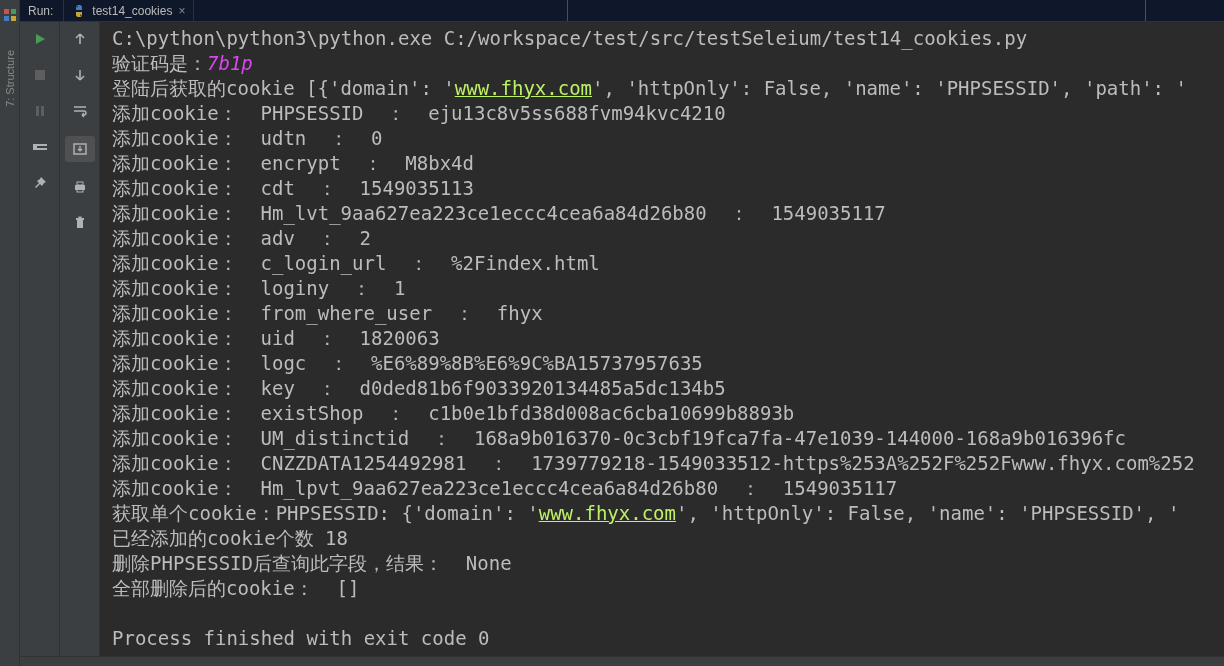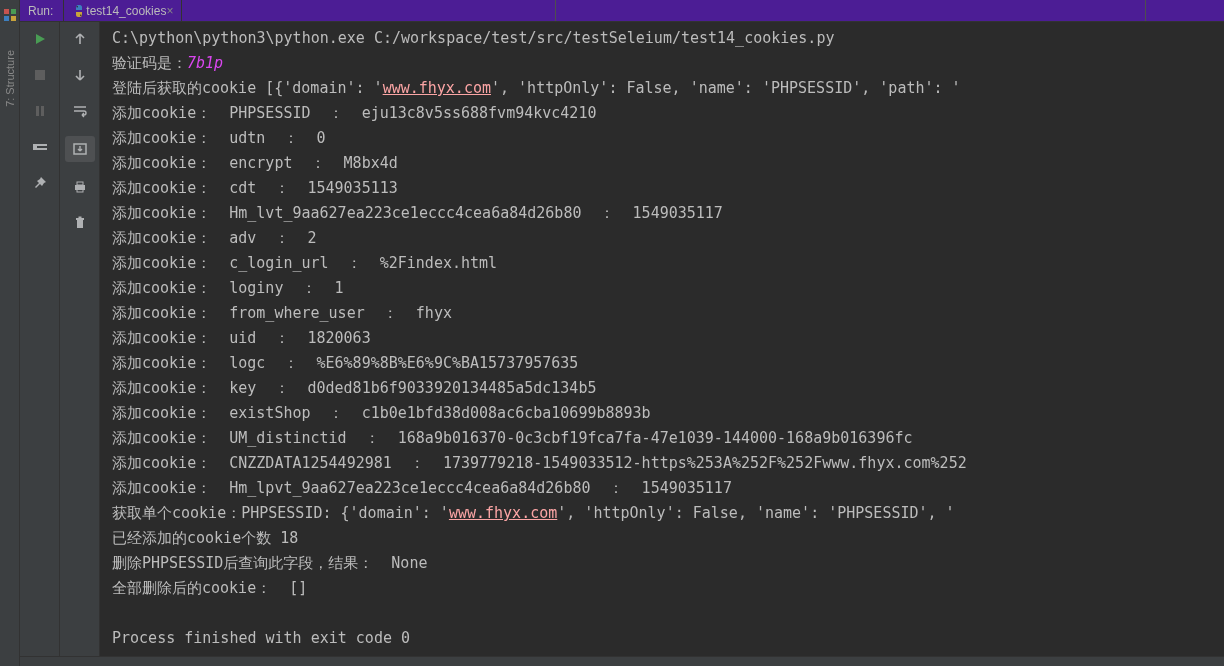--- a/index.html
+++ b/index.html
@@ -31,41 +31,41 @@
       padding: 4px 0;
     }
     .structure-icon {
       width: 14px; height: 14px;
       margin-bottom: 4px;
       display: flex; align-items: center; justify-content: center;
     }
     .main-area { flex: 1; display: flex; flex-direction: column; }
     .top-bar {
       height: 22px;
-      background: #4c1d95;
+      background: #0f172a;
       display: flex;
       align-items: stretch;
       border-bottom: 1px solid #323232;
     }
     .run-label {
       padding: 0 10px 0 8px;
       color: #bbb;
       font-size: 12px;
       display: flex;
       align-items: center;
       border-right: 1px solid #323232;
     }
     .tab {
       display: flex;
       align-items: center;
       padding: 0 8px;
       font-size: 12px;
       color: #bbb;
       border-right: 1px solid #323232;
-      gap: 0;
+      gap: 6px;
     }
     .tab-icon {
       width: 14px; height: 14px;
       display: flex; align-items: center; justify-content: center;
     }
     .tab-close { color: #888; font-size: 12px; cursor: pointer; }
     .top-spacer { flex: 1; }
     .top-spacer-mid { width: 374px; border-right: 1px solid #4e4e4e; }
     .content-row { flex: 1; display: flex; background: #2b2b2b; }
     .toolbar-col {
@@ -92,27 +92,27 @@
       width: 30px; height: 26px;
     }
     .console {
       flex: 1;
       background: #2b2b2b;
       padding: 4px 0 0 12px;
       overflow: hidden;
     }
     .console pre {
       font-family: "Consolas", "Menlo", monospace;
-      font-size: 15px;
+      font-size: 19px;
       line-height: 25px;
       color: #bcbcbc;
       white-space: pre;
     }
     .green { color: #d946ef; font-style: italic; }
-    .link { color: #fca5a5; text-decoration: underline; cursor: pointer; }
+    .link { color: #bef264; text-decoration: underline; cursor: pointer; }
     .bottom-bar {
       height: 10px;
       background: #3c3f41;
       border-top: 1px solid #323232;
     }
   </style>
 </head>
 <body>
 
 <div class="structure-bar">

